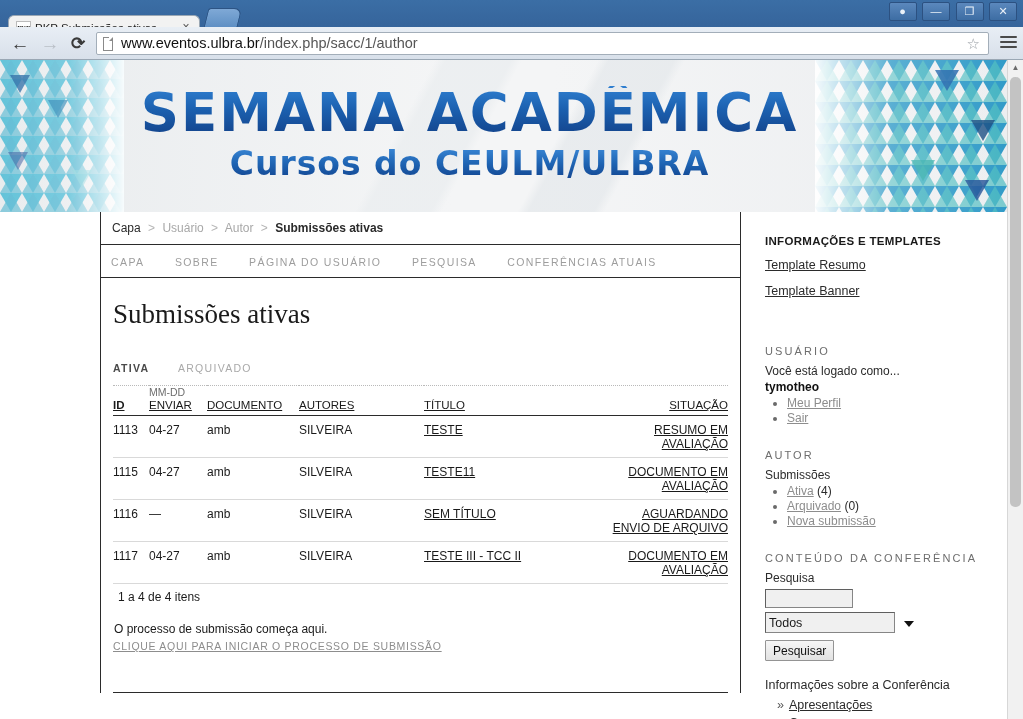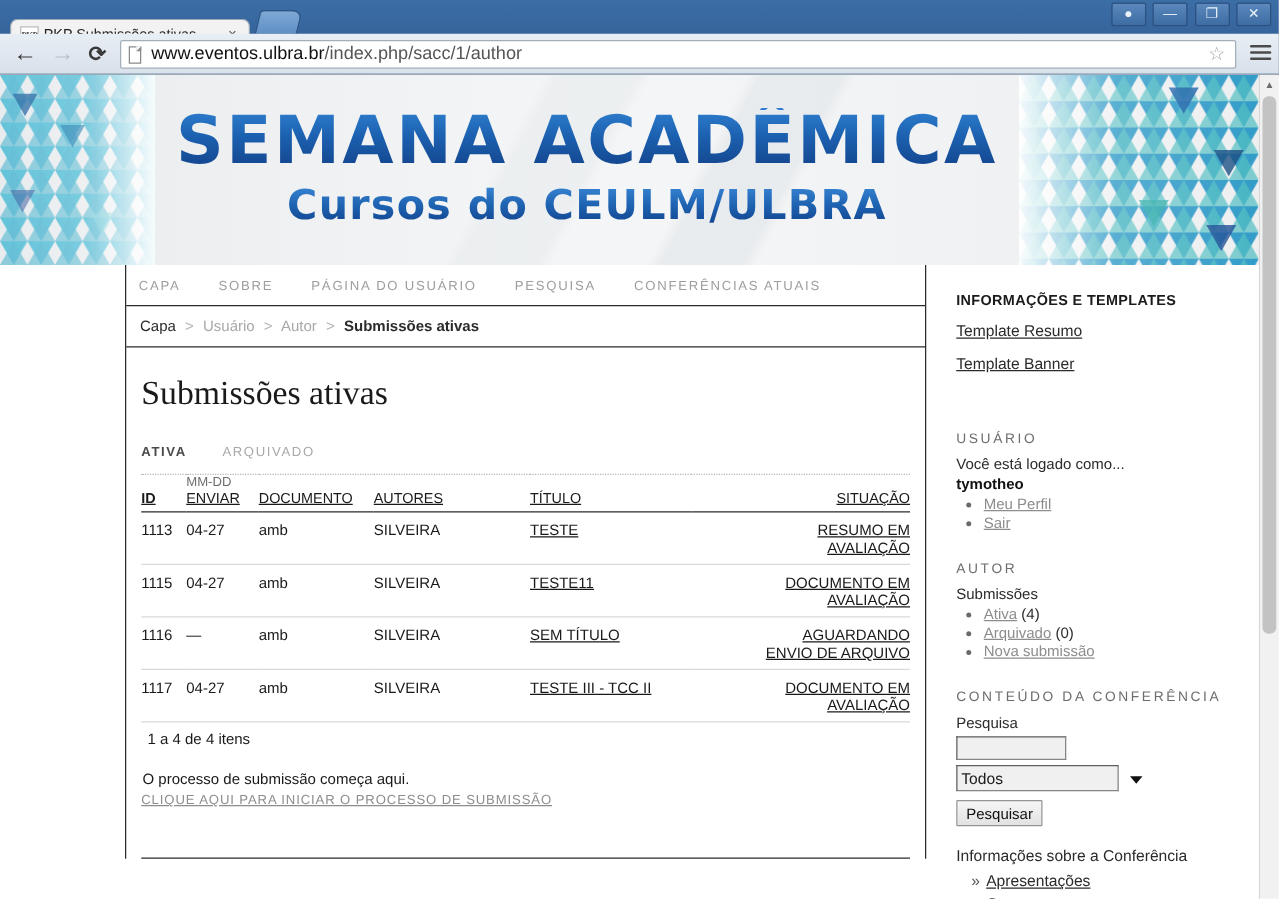--- a/index.html
+++ b/index.html
@@ -175,21 +175,21 @@
   #breadcrumb .bc-home { color: #2b2b2b; }
   #breadcrumb .bc-cur  { color: #2b2b2b; font-weight: bold; }
   #breadcrumb .bc-sep  { color: #b5b5b5; margin: 0 4px; }
 
   #content-inner { padding: 0 12px; }
   #page-title {
     font-family: "Liberation Serif", serif;
     font-size: 27px; color: #1a1a1a; font-weight: normal;
     margin: 20px 0 0 0; line-height: 32px;
   }
-  #tabs { margin-top: 22px; padding-bottom: 9px; }
+  #tabs { margin-top: 28px; padding-bottom: 9px; }
   .ptab {
     display:inline-block; font-size: 10.5px; letter-spacing: 1.3px;
     margin-right: 24px; cursor: pointer;
   }
   .ptab.active { color: #4a4a4a; font-weight: bold; }
   .ptab.inactive { color: #a9a9a9; }
 
   #subs-table { width: 100%; border-collapse: collapse; }
   #subs-table thead th {
     font-weight: normal; font-size: 11.5px; color: #1a1a1a;
@@ -374,36 +374,36 @@
 
 <div id="page-scrollbar">
   <div id="sb-up">▲</div>
   <div id="sb-thumb"></div>
 </div>
 
 <div id="page">
 
   <div id="content-col">
 
-    <div id="navbar">
-      <span class="navitem">CAPA</span>
-      <span class="navitem">SOBRE</span>
-      <span class="navitem">PÁGINA DO USUÁRIO</span>
-      <span class="navitem">PESQUISA</span>
-      <span class="navitem">CONFERÊNCIAS ATUAIS</span>
-    </div>
-
     <div id="breadcrumb">
       <span class="bc-home">Capa</span>
       <span class="bc-sep">&gt;</span>
       <span>Usuário</span>
       <span class="bc-sep">&gt;</span>
       <span>Autor</span>
       <span class="bc-sep">&gt;</span>
       <span class="bc-cur">Submissões ativas</span>
+    </div>
+
+    <div id="navbar">
+      <span class="navitem">CAPA</span>
+      <span class="navitem">SOBRE</span>
+      <span class="navitem">PÁGINA DO USUÁRIO</span>
+      <span class="navitem">PESQUISA</span>
+      <span class="navitem">CONFERÊNCIAS ATUAIS</span>
     </div>
 
     <div id="content-inner">
 
       <h1 id="page-title">Submissões ativas</h1>
 
       <div id="tabs">
         <span class="ptab active">ATIVA</span>
         <span class="ptab inactive">ARQUIVADO</span>
       </div>

